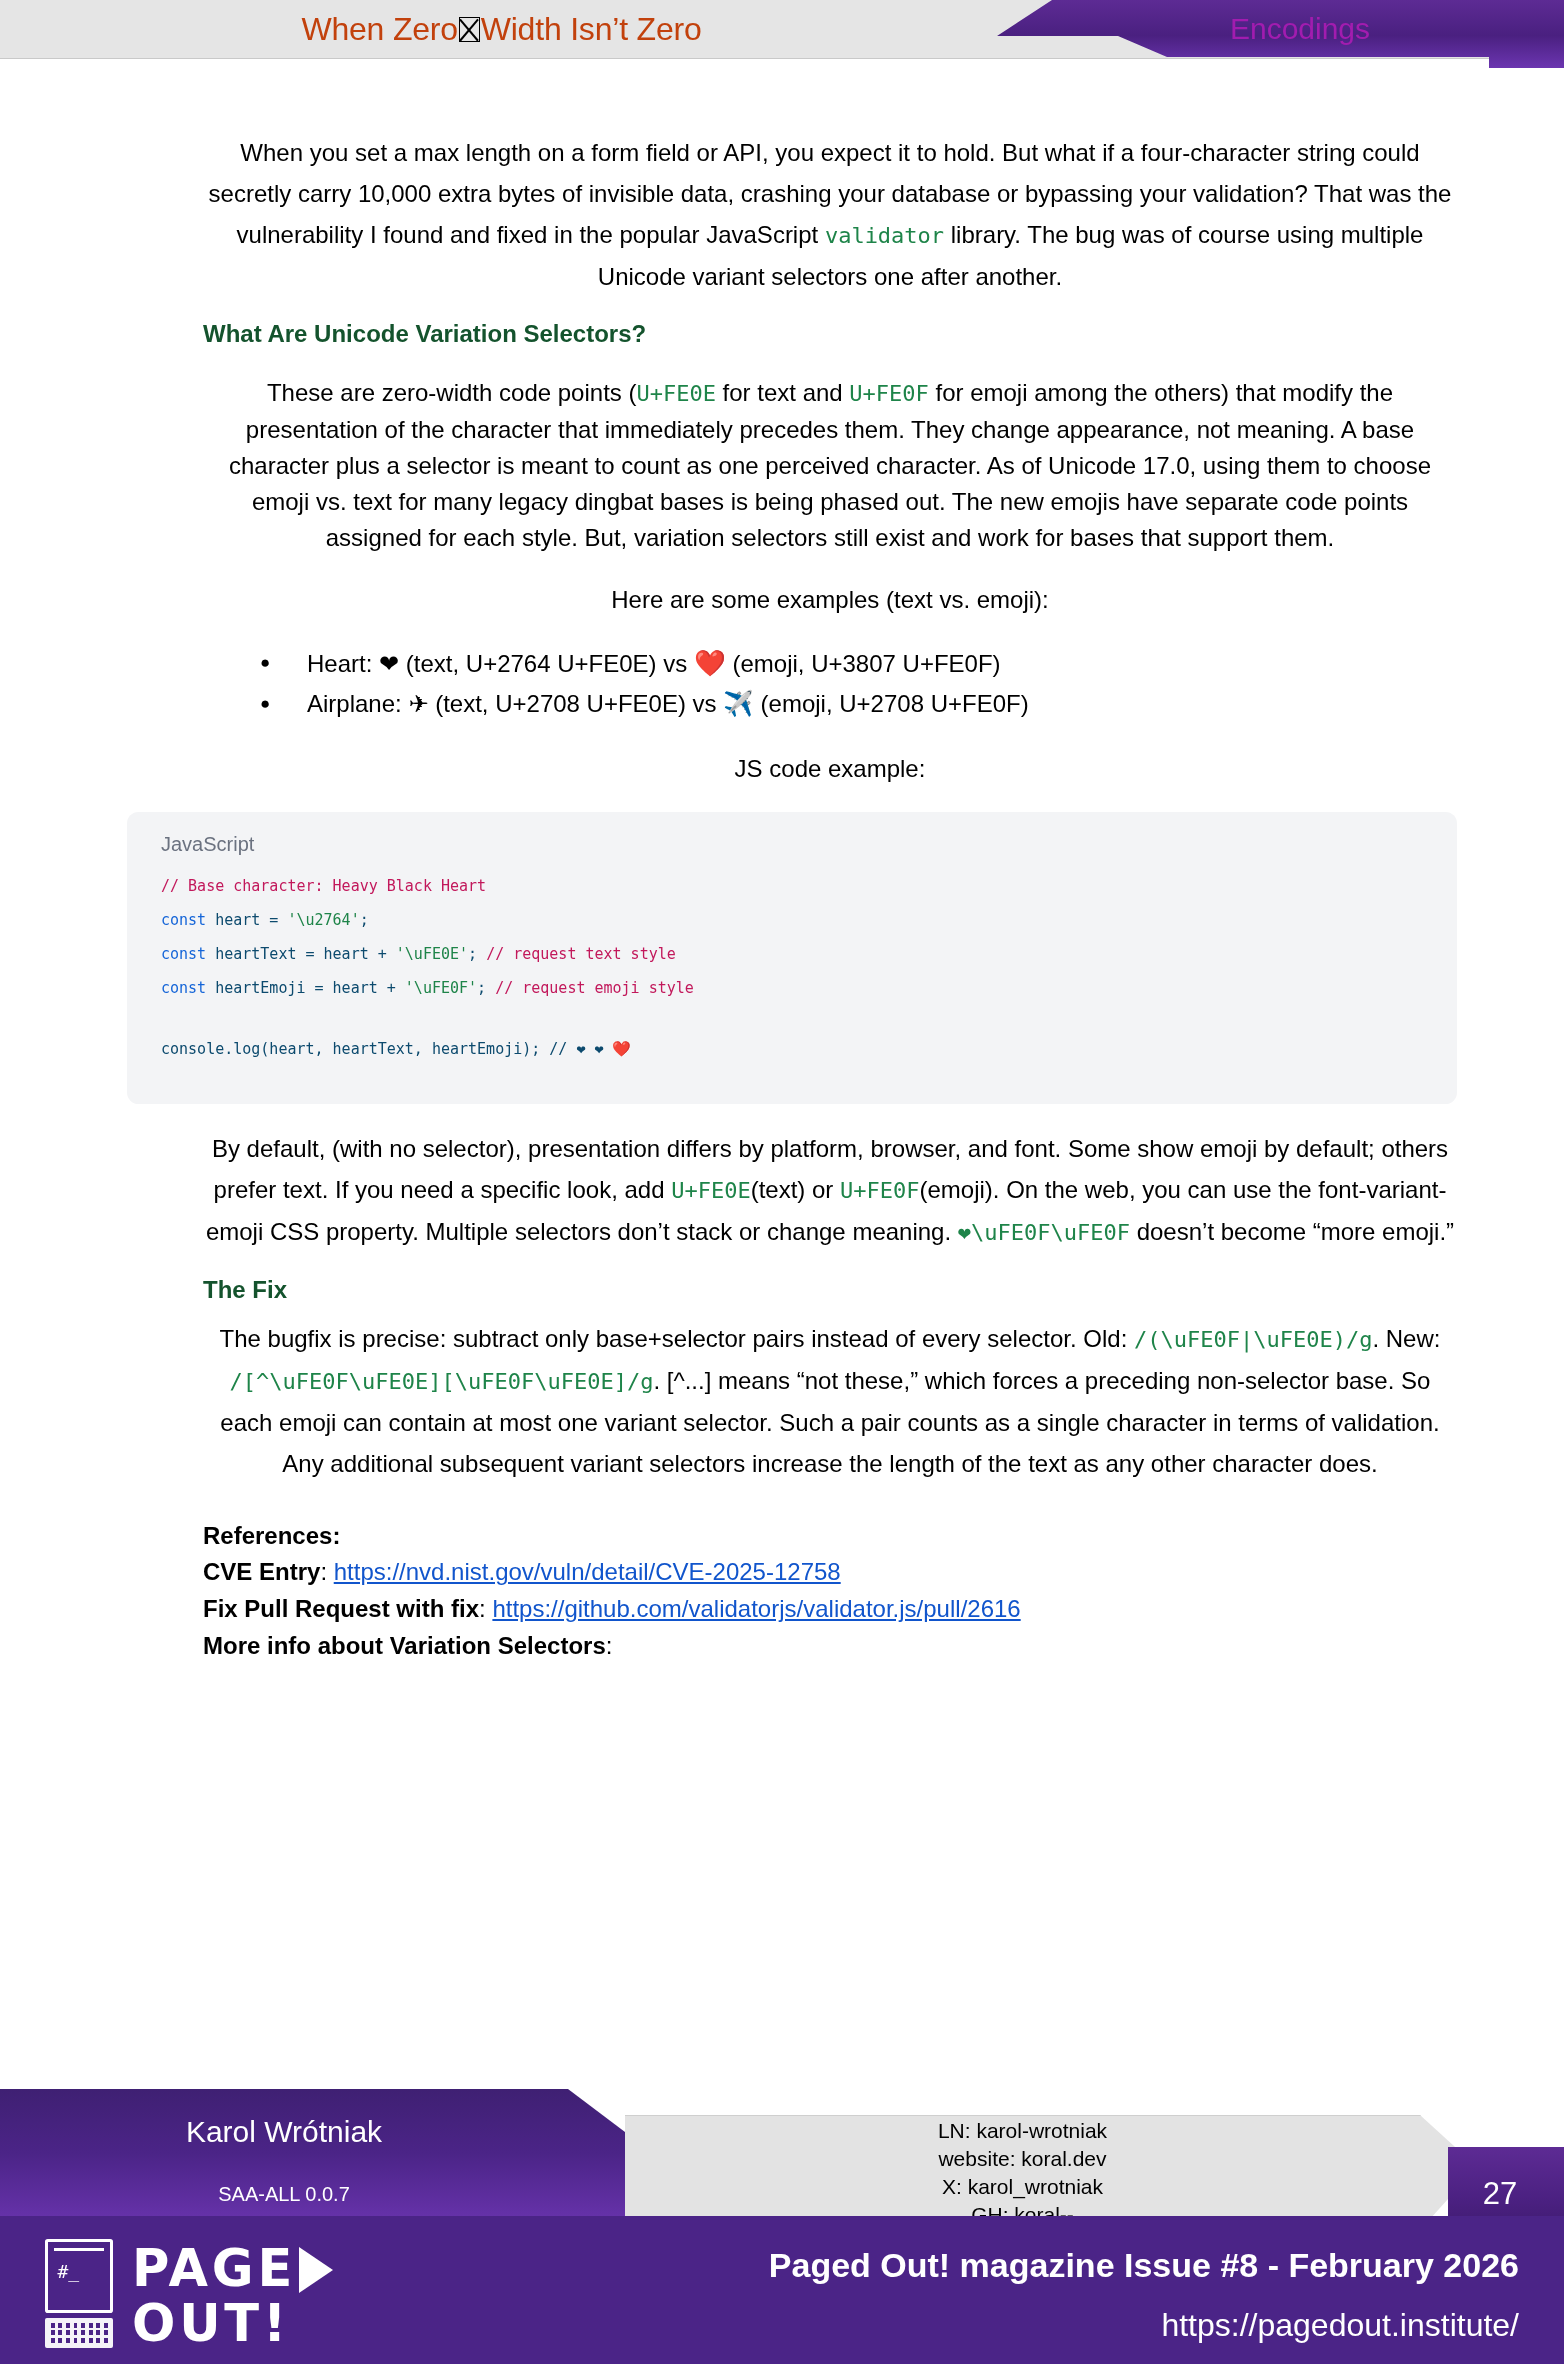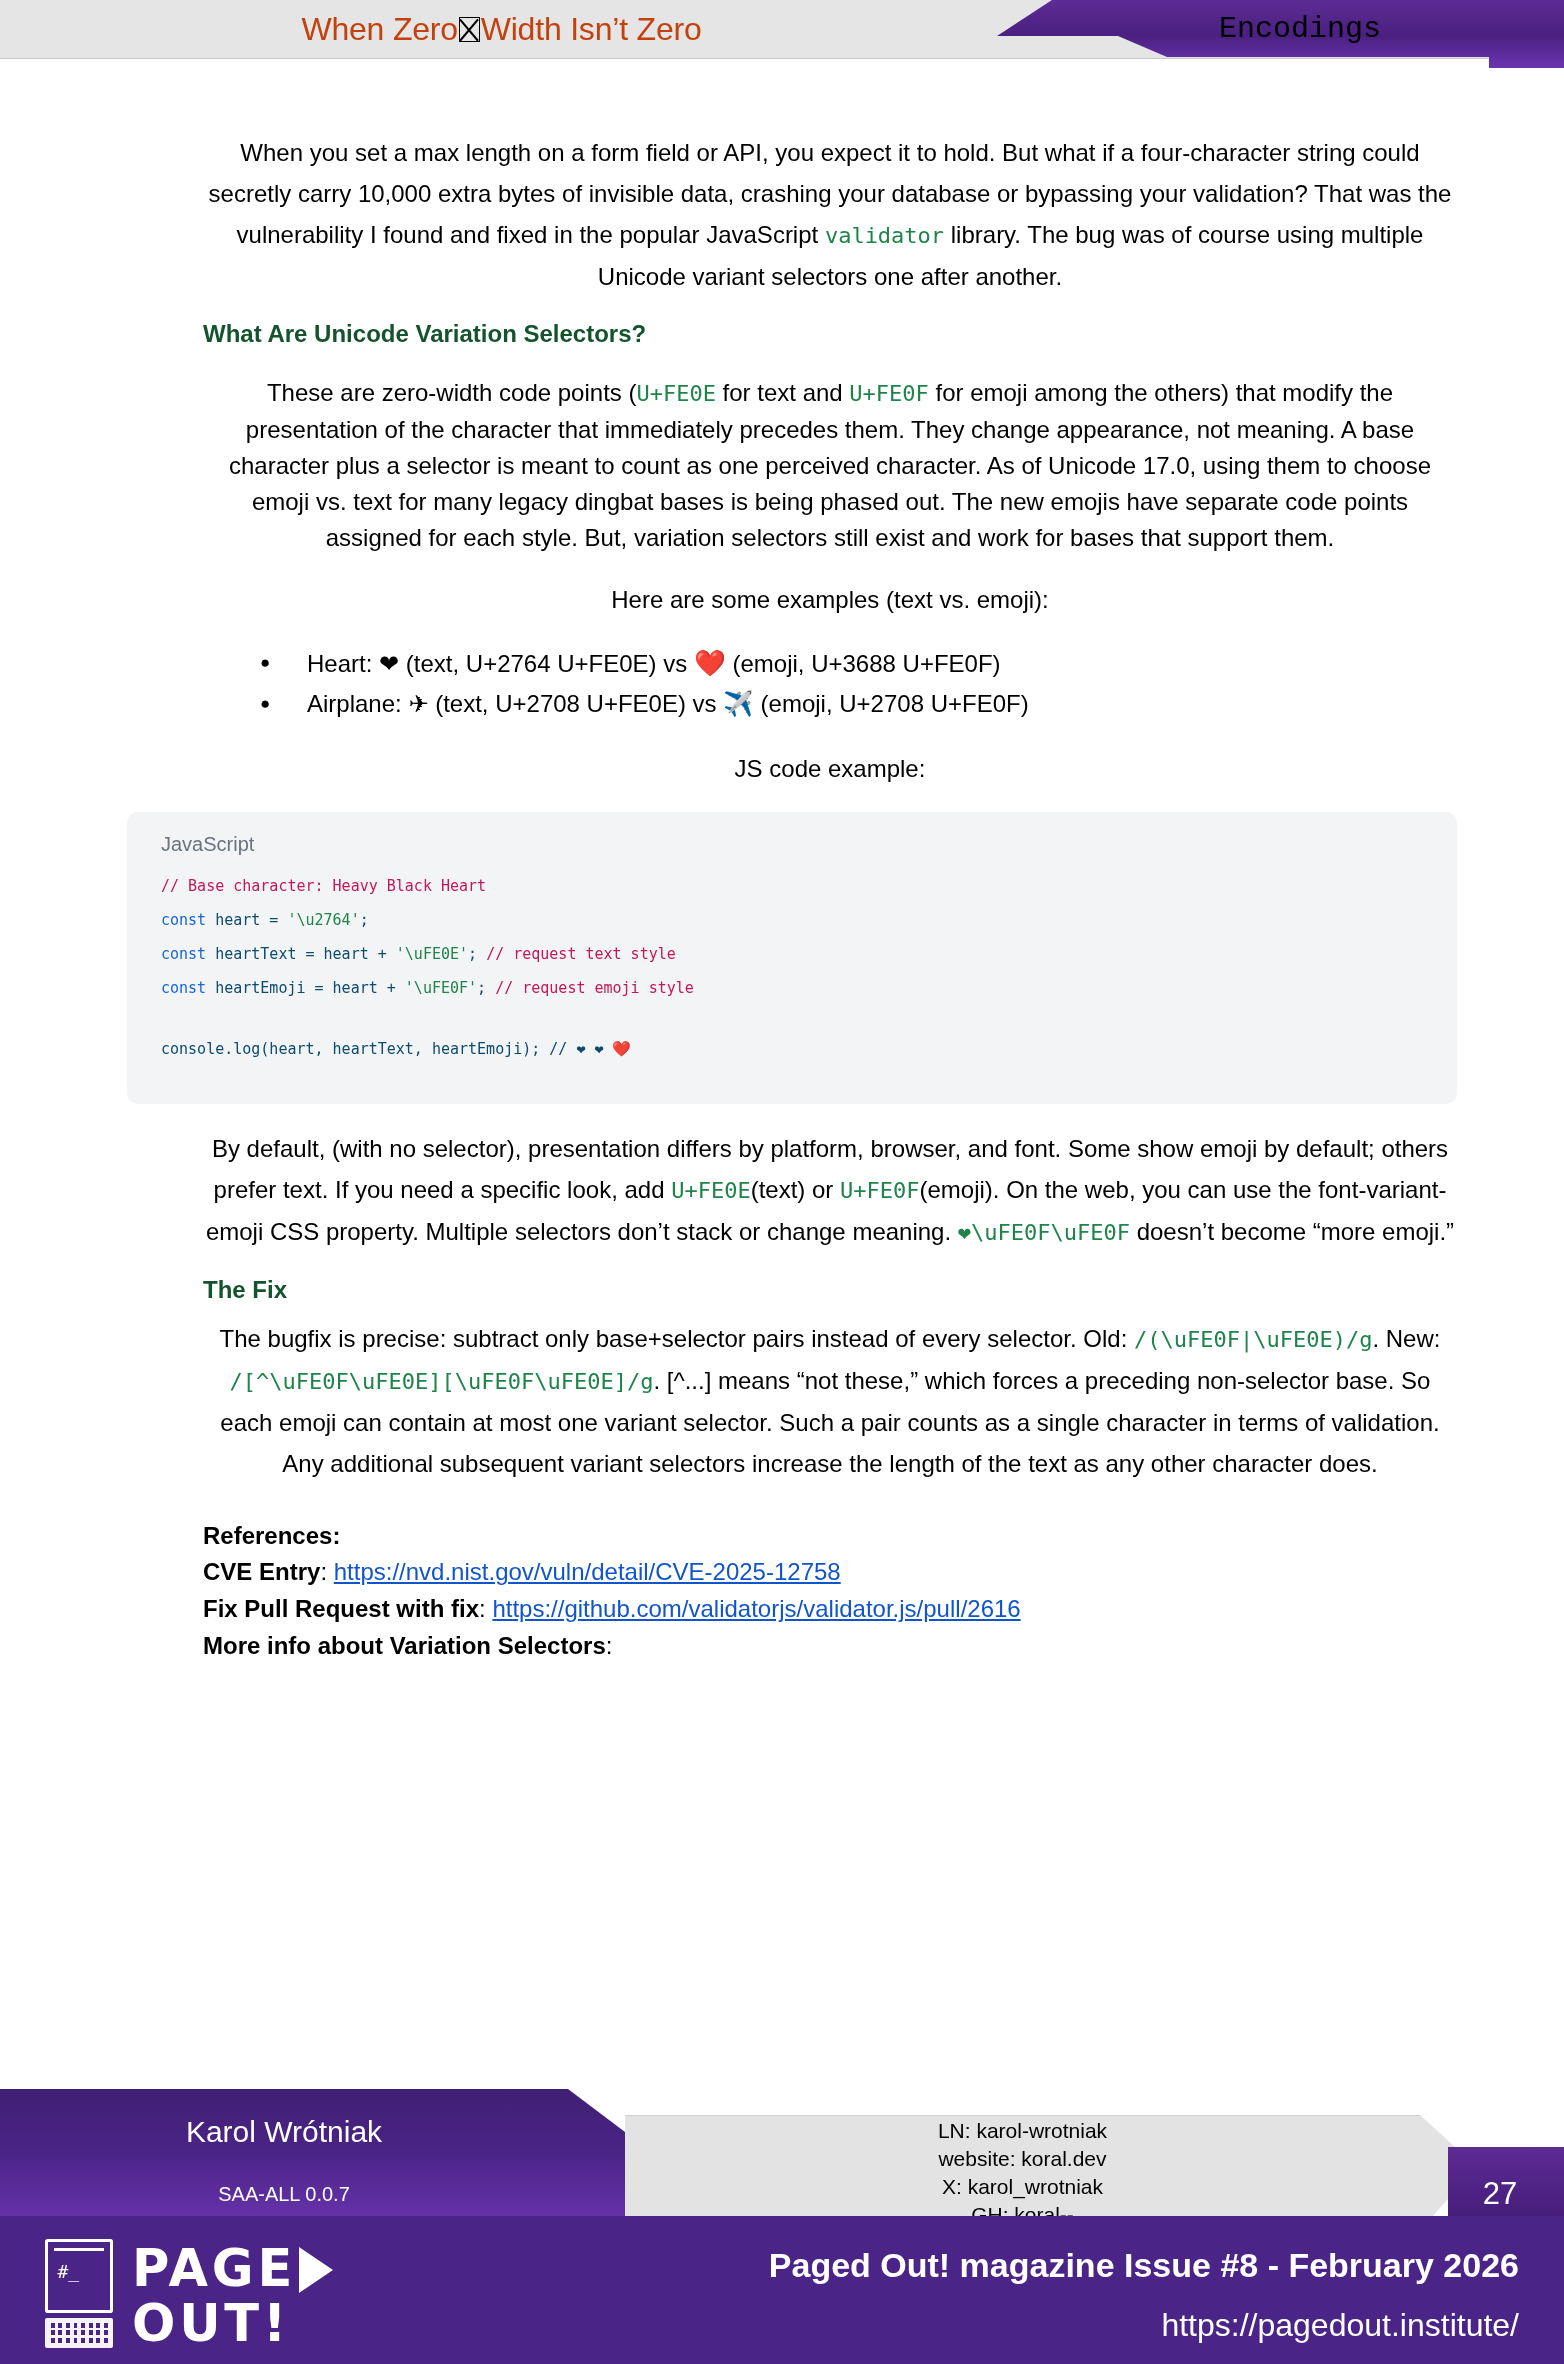--- a/index.html
+++ b/index.html
@@ -79,25 +79,24 @@
   }
   .header-tab-label {
     position: absolute;
     top: 0;
     left: 997px;
     width: 568px;
     height: 57px;
     display: flex;
     align-items: center;
     justify-content: center;
-    color: #000000;
+    color: #a21caf;
     font-size: 30px;
     font-weight: 400;
     padding-left: 38px;
-    font-family: Liberation Mono, monospace;
   }
 
   
   .content {
     position: absolute;
     top: 132px;
     left: 203px;
     width: 1254px;
   }
 
@@ -373,21 +372,21 @@
 
     <p class="body"><span>When you set a max length on a form field or API, you expect it to hold. But what if a four-character string could secretly carry 10,000 extra bytes of invisible data, crashing your database or bypassing your validation? That was the vulnerability I found and fixed in the popular JavaScript </span><code class="mono">validator</code><span> library. The bug was of course using multiple Unicode variant selectors one after another.</span></p>
 
     <h3 class="section">What Are Unicode Variation Selectors?</h3>
 
     <p class="body tight"><span>These are zero-width code points (</span><code class="mono">U+FE0E</code><span> for text and </span><code class="mono">U+FE0F</code><span> for emoji among the others) that modify the presentation of the character that immediately precedes them. They change appearance, not meaning. A base character plus a selector is meant to count as one perceived character. As of Unicode 17.0, using them to choose emoji vs. text for many legacy dingbat bases is being phased out. The new emojis have separate code points assigned for each style. But, variation selectors still exist and work for bases that support them.</span></p>
 
     <p class="body">Here are some examples (text vs. emoji):</p>
 
     <ul class="examples">
-      <li><span>Heart: </span><span class="glyph-text">❤︎</span><span> (text, U+2764 U+FE0E) vs </span><span class="glyph-text glyph-red">❤️</span><span> (emoji, U+3688 U+FE0F)</span></li>
+      <li><span>Heart: </span><span class="glyph-text">❤︎</span><span> (text, U+2764 U+FE0E) vs </span><span class="glyph-text glyph-red">❤️</span><span> (emoji, U+3807 U+FE0F)</span></li>
       <li><span>Airplane: </span><span class="glyph-text">✈︎</span><span> (text, U+2708 U+FE0E) vs </span><span class="glyph-text glyph-plane">✈️</span><span> (emoji, U+2708 U+FE0F)</span></li>
     </ul>
 
     <p class="body">JS code example:</p>
 
     <div class="codeblock">
       <div class="code-lang">JavaScript</div>
 
       <div class="code-line"><span class="c-comment">// Base character: Heavy Black Heart</span></div>
 

